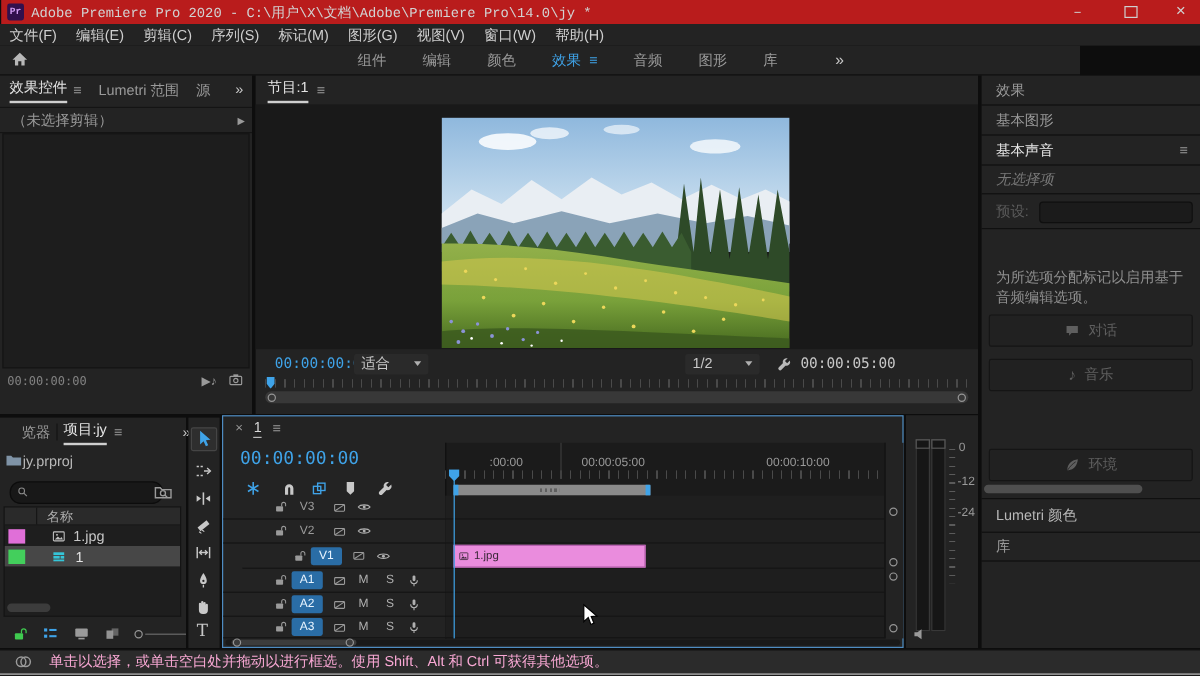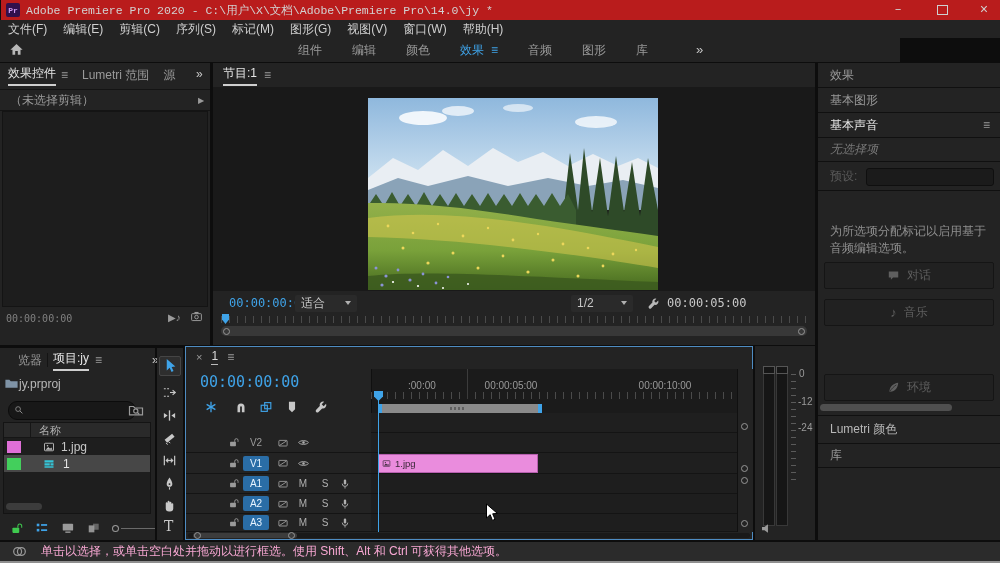--- a/index.html
+++ b/index.html
@@ -506,33 +506,45 @@
           <use href="#sym-wrench"></use>
         </svg>
 
       <div class="abs" style="left:192px;top:57px;width:164px;height:9px;background:#8a8a8a;border-radius:1px;">
         <span class="abs" style="left:0;top:0;width:4px;height:9px;background:#3fa3e8;"></span>
         <span class="abs" style="right:0;top:0;width:4px;height:9px;background:#3fa3e8;"></span>
         <span class="abs" style="left:72px;top:3px;width:16px;height:3px;background-image:repeating-linear-gradient(90deg,#5f5f5f 0 2px,transparent 2px 4px);"></span>
       </div>
       <div class="abs" style="left:192px;top:67px;width:164px;height:2px;background:#d6c342;"></div>
 
+      <div class="abs flex" style="left:0;top:66px;width:185px;height:20px;border-bottom:1px solid #141414;box-sizing:border-box;">
+        <svg class="ic" style="margin-left:42px;color:#9a9a9a;" width="11" height="11">
+            <use href="#sym-lock-open"></use>
+          </svg>
+        <span class="namebox notarget" style="margin-left:4px;">V3</span>
+        <svg class="ic" style="margin-left:8px;color:#9a9a9a;" width="12" height="12">
+            <use href="#sym-sync"></use>
+          </svg>
+        <svg class="ic" style="margin-left:8px;color:#b0b0b0;" width="13" height="13">
+            <use href="#sym-eye"></use>
+          </svg>
+      </div>
       <div class="abs flex" style="left:0;top:86px;width:185px;height:20px;border-bottom:1px solid #141414;box-sizing:border-box;">
         <svg class="ic" style="margin-left:42px;color:#9a9a9a;" width="11" height="11">
             <use href="#sym-lock-open"></use>
           </svg>
         <span class="namebox notarget" style="margin-left:4px;">V2</span>
         <svg class="ic" style="margin-left:8px;color:#9a9a9a;" width="12" height="12">
             <use href="#sym-sync"></use>
           </svg>
         <svg class="ic" style="margin-left:8px;color:#b0b0b0;" width="13" height="13">
             <use href="#sym-eye"></use>
           </svg>
       </div>
-      <div class="abs flex" style="left:0;top:106px;width:185px;height:21px;border-bottom:1px solid #141414;box-sizing:border-box;">
+      <div class="abs flex" style="left:16px;top:106px;width:185px;height:21px;border-bottom:1px solid #141414;box-sizing:border-box;">
         <svg class="ic" style="margin-left:42px;color:#9a9a9a;" width="11" height="11">
             <use href="#sym-lock-open"></use>
           </svg>
         <span class="namebox target" style="margin-left:4px;">V1</span>
         <svg class="ic" style="margin-left:8px;color:#9a9a9a;" width="12" height="12">
             <use href="#sym-sync"></use>
           </svg>
         <svg class="ic" style="margin-left:8px;color:#b0b0b0;" width="13" height="13">
             <use href="#sym-eye"></use>
           </svg>

